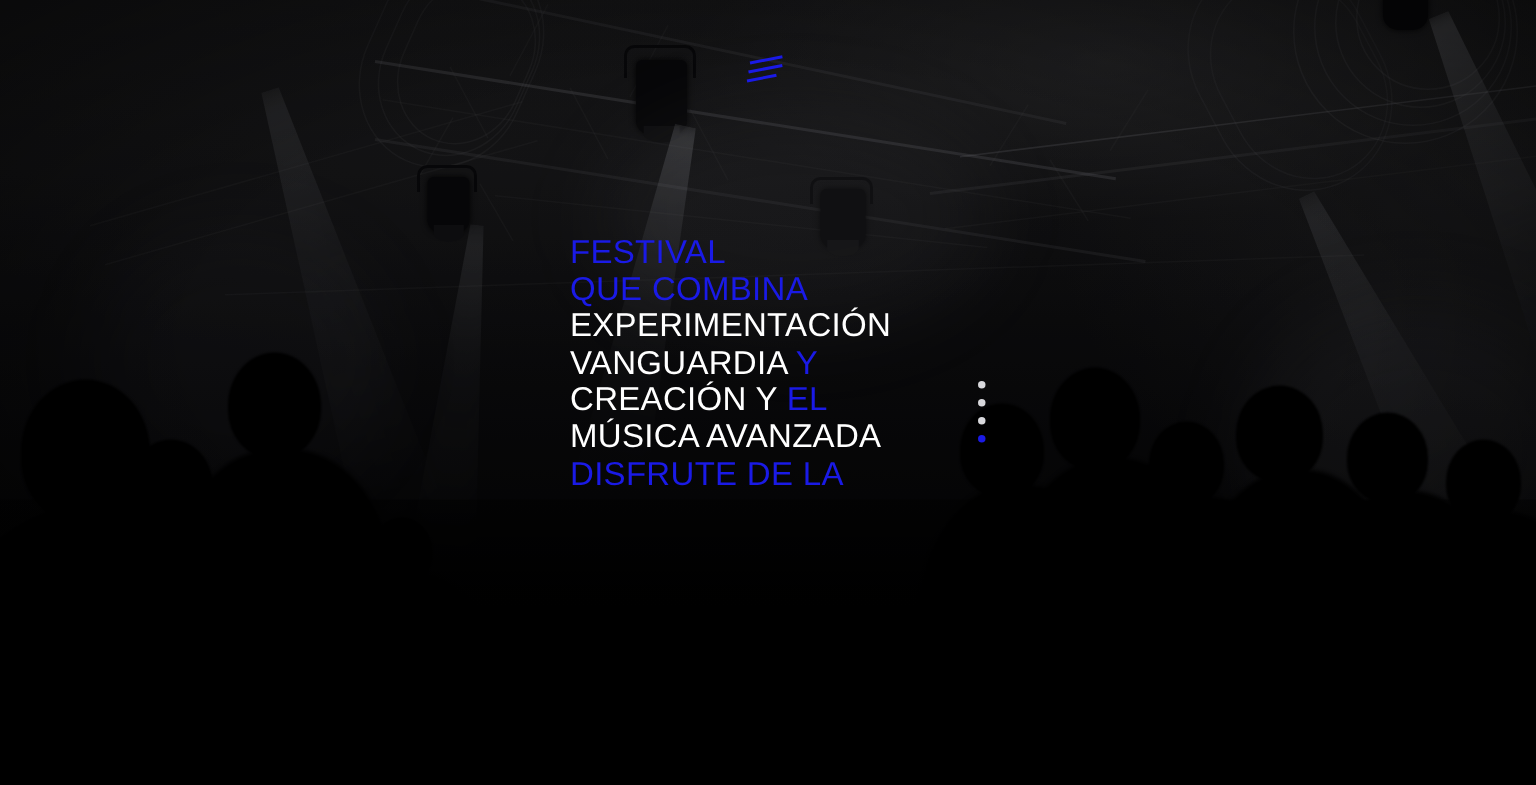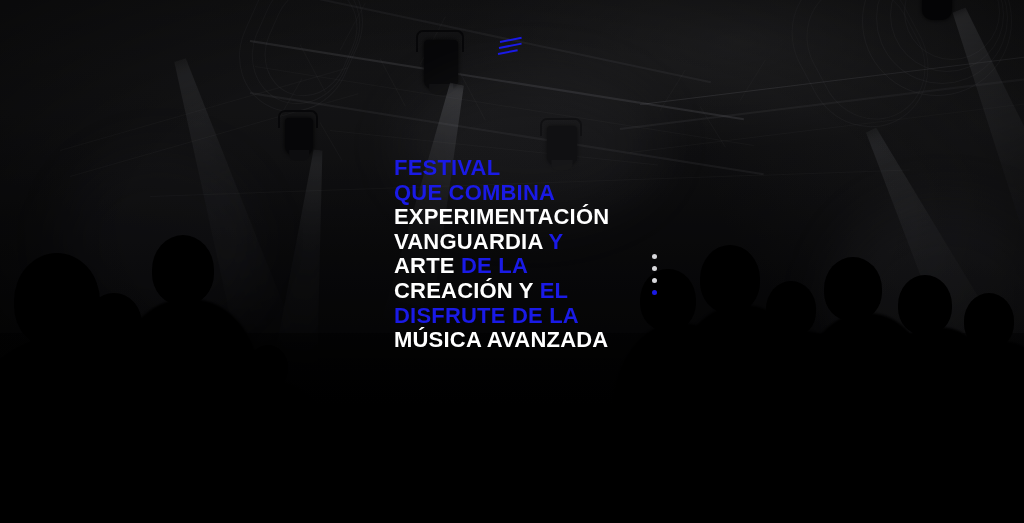--- a/index.html
+++ b/index.html
@@ -140,24 +140,24 @@
     background:#1a1ae6;
     transform:rotate(-11deg);
     transform-origin:left center;
   }
   .logo-bar.b1{ left:2px;  top:4px;  width:22px; }
   .logo-bar.b2{ left:1px;  top:10px; width:23px; }
   .logo-bar.b3{ left:0px;  top:16px; width:20px; }
 
   .headline{
     position:absolute;
-    left:394px; top:156px;
+    left:380px; top:156px;
     width:330px;
     font-size:22px;
-    font-weight:bold;
+    font-weight:normal;
     line-height:24.6px;
     letter-spacing:.2px;
     text-transform:uppercase;
     color:#ffffff;
     white-space:nowrap;
   }
   .headline .ln{ display:block; }
   .w{ color:#ffffff; }
   .b{ color:#1a1ae6; }
 
@@ -304,24 +304,23 @@
     <span class="logo-bar b1"></span>
     <span class="logo-bar b2"></span>
     <span class="logo-bar b3"></span>
   </div>
 
   <div class="headline" id="headline">
       <span class="ln"><span class="b">FESTIVAL</span></span>
       <span class="ln"><span class="b">QUE COMBINA</span></span>
       <span class="ln"><span class="w">EXPERIMENTACIÓN</span></span>
       <span class="ln"><span class="w">VANGUARDIA </span><span class="b">Y</span></span>
-      <span class="ln"><span class="w">ARTE </span><span class="b">DE LA</span></span>
       <span class="ln"><span class="w">CREACIÓN Y </span><span class="b">EL</span></span>
+      <span class="ln"><span class="w">MÚSICA AVANZADA</span></span>
       <span class="ln"><span class="b">DISFRUTE DE LA</span></span>
-      <span class="ln"><span class="w">MÚSICA AVANZADA</span></span>
     </div>
 
   <div class="pager" id="pager">
       <span class="dot"></span>
       <span class="dot"></span>
       <span class="dot"></span>
       <span class="dot active"></span>
     </div>
 
 </div>

